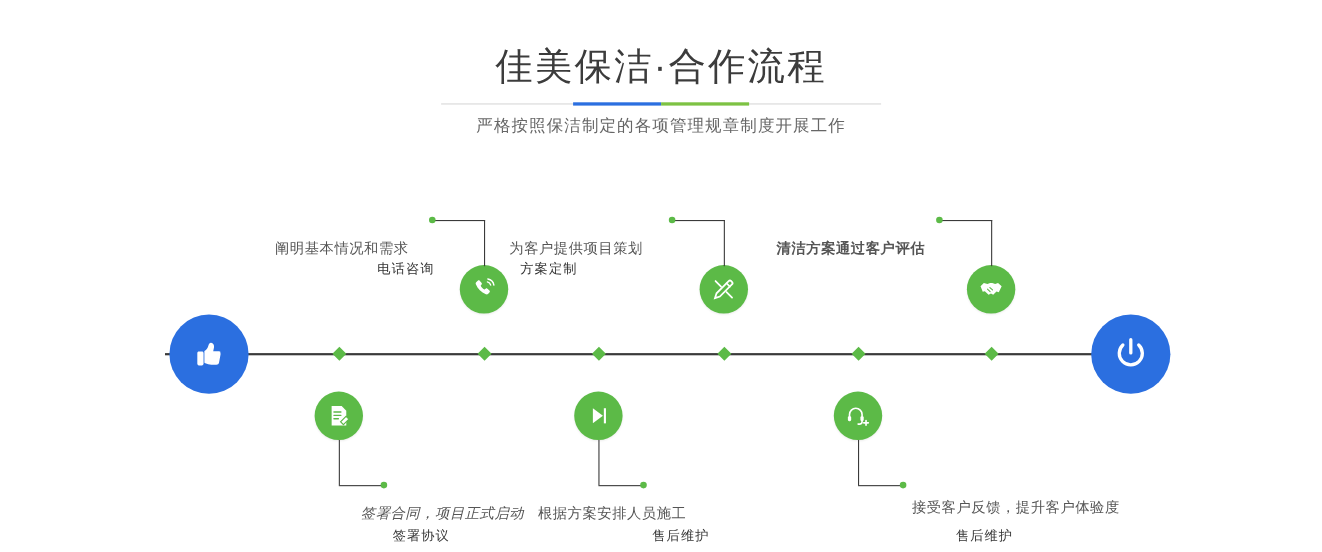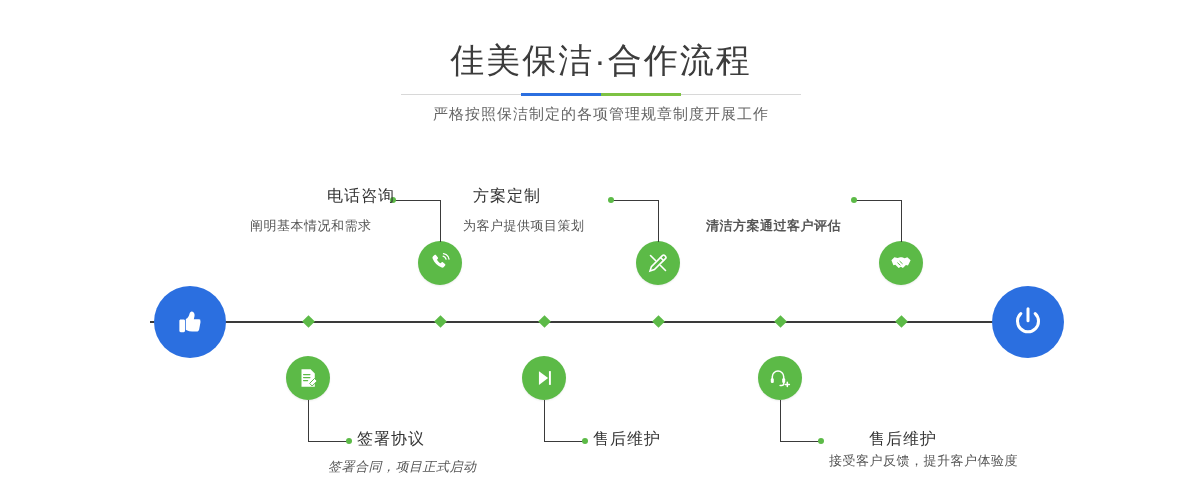--- a/index.html
+++ b/index.html
@@ -132,24 +132,25 @@
     height: 6px;
     border-radius: 50%;
     background: #5cba47;
   }
 
   .label {
     position: absolute;
     white-space: nowrap;
   }
   .label .lbl-title {
-    font-size: 16px;
+    font-size: 12px;
     color: #333333;
     line-height: 20px;
     letter-spacing: 1px;
+    margin-top: 48px;
   }
   .label .lbl-desc {
     font-size: 13px;
     color: #555555;
     line-height: 20px;
     margin-top: 4px;
     letter-spacing: 0.5px;
   }
   .label.above { text-align: left; }
   .label.below { text-align: left; }
@@ -258,20 +259,23 @@
       </svg>
     </span>
   </div>
   <div class="diamond" style="left:540px; top:317px;"></div>
   <div class="connector v" style="left:544px; top:400px; height:41px;"></div>
   <div class="connector h" style="left:544px; top:441px; width:40px;"></div>
   <div class="dot" style="left:582px; top:438px;"></div>
   <div class="label below" style="left:593px; top:429px;">
     <div class="lbl-title">售后维护</div>
   </div>
+  <div class="label below" style="left:624px; top:453px; transform:translateX(-100%);">
+    <div class="lbl-desc" style="text-align:left;">根据方案安排人员施工</div>
+  </div>
 
   <div class="node" style="left:879px; top:241px;">
     <span>
       <svg width="24" height="24" viewBox="0 0 24 24" fill="#ffffff">
         <path d="M2.4 9.2l3-3 3.3.9 2.4-.9h2l2.6 1 2.6-1 3.3 3-2.6 5.4-2.1-.5-3 2.8-2-1.1-2.2 1.1-3.4-3.1-1.9.5z"></path>
         <path d="M8.7 11.9l2.4 2.2M10.9 10.4l2.4 2.2" stroke="#5cba47" stroke-width="1" stroke-linecap="round"></path>
       </svg>
     </span>
   </div>
   <div class="diamond" style="left:897px; top:317px;"></div>

